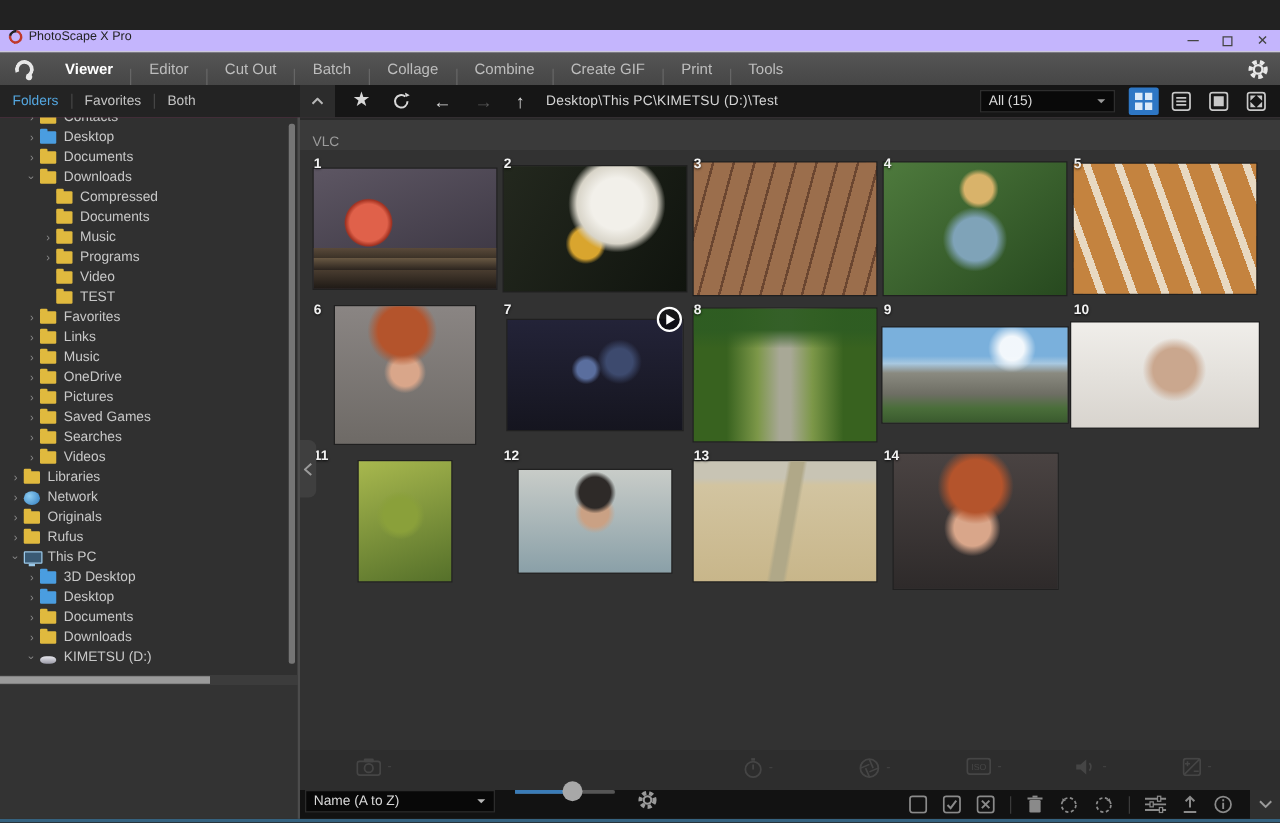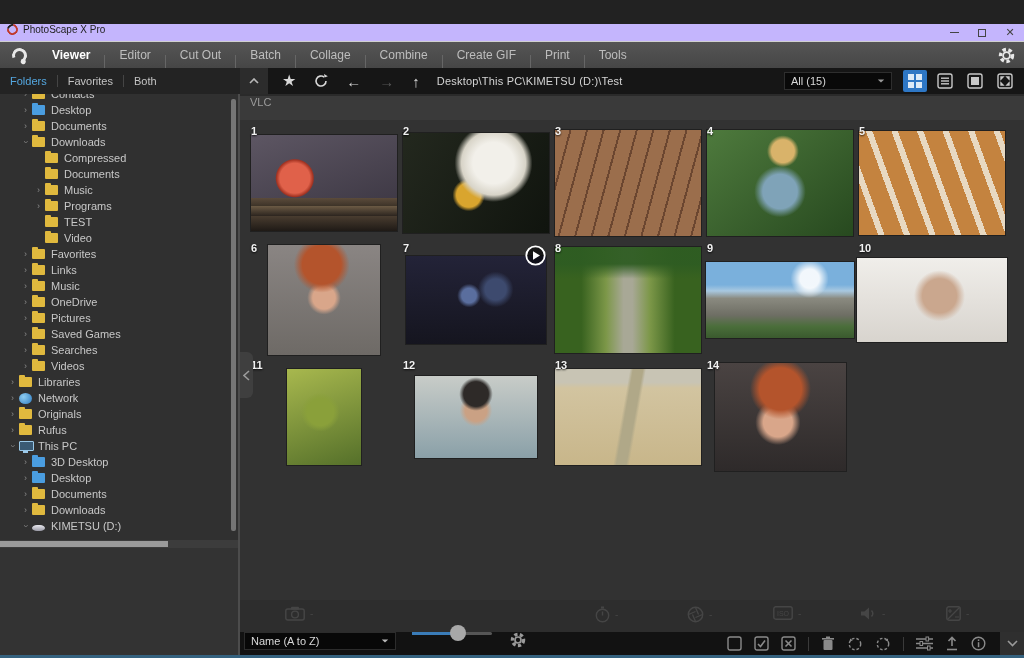--- a/index.html
+++ b/index.html
@@ -80,21 +80,21 @@
   .tree-hscroll { height:8px; background:#3c3c3c; position:relative; }
   .tree-hscroll .thumb { position:absolute; left:0; top:1px; height:6px; width:168px; background:#9a9a9a; }
   .sidebar-empty { flex:1; background:#333; }
 
   
   .panel-handle { position:absolute; left:240px; top:258px; width:13px; height:46px; background:#3f3f3f;
     border-radius:0 6px 6px 0; display:flex; align-items:center; justify-content:center; z-index:5; }
 
   
   .content { flex:1; background:#323232; display:flex; flex-direction:column; min-width:0; }
-  .content-header { height:26px; background:#3a3a3a; display:flex; align-items:flex-start;
+  .content-header { height:26px; background:#3a3a3a; display:flex; align-items:flex-end;
     border-top:2px solid #2a2a2a; }
   .group-label { color:#9c9c9c; font-size:11px; margin-left:10px; }
   .gridwrap { flex:1; padding:4px 0 0 8px; position:relative; overflow:hidden; }
   .grid { display:grid; grid-template-columns:repeat(5,152px); grid-auto-rows:117px; }
   .cell { position:relative; display:flex; align-items:center; justify-content:center; }
   .cell .num { position:absolute; top:1px; left:3px; z-index:3; color:#f2f2f2; font-size:11px;
     font-weight:bold; text-shadow:0 1px 2px rgba(0,0,0,.8); }
   .thumb-img { position:relative; box-shadow:0 0 0 1px rgba(0,0,0,.35); }
   .playicon { position:absolute; top:4px; right:6px; z-index:4; }
 
@@ -275,26 +275,26 @@
               <span>Music</span>
             </div>
             <div class="tree-row" style="padding-left: 32px;">
               <span class="tw-arrow">›</span>
               <span class="ti ti-folder"></span>
               <span>Programs</span>
             </div>
             <div class="tree-row" style="padding-left: 32px;">
               <span class="tw-arrow"></span>
               <span class="ti ti-folder"></span>
-              <span>TEST</span>
+              <span>Video</span>
             </div>
             <div class="tree-row" style="padding-left: 32px;">
               <span class="tw-arrow"></span>
               <span class="ti ti-folder"></span>
-              <span>Video</span>
+              <span>TEST</span>
             </div>
             <div class="tree-row" style="padding-left: 19px;">
               <span class="tw-arrow">›</span>
               <span class="ti ti-folder"></span>
               <span>Favorites</span>
             </div>
             <div class="tree-row" style="padding-left: 19px;">
               <span class="tw-arrow">›</span>
               <span class="ti ti-folder"></span>
               <span>Links</span>

